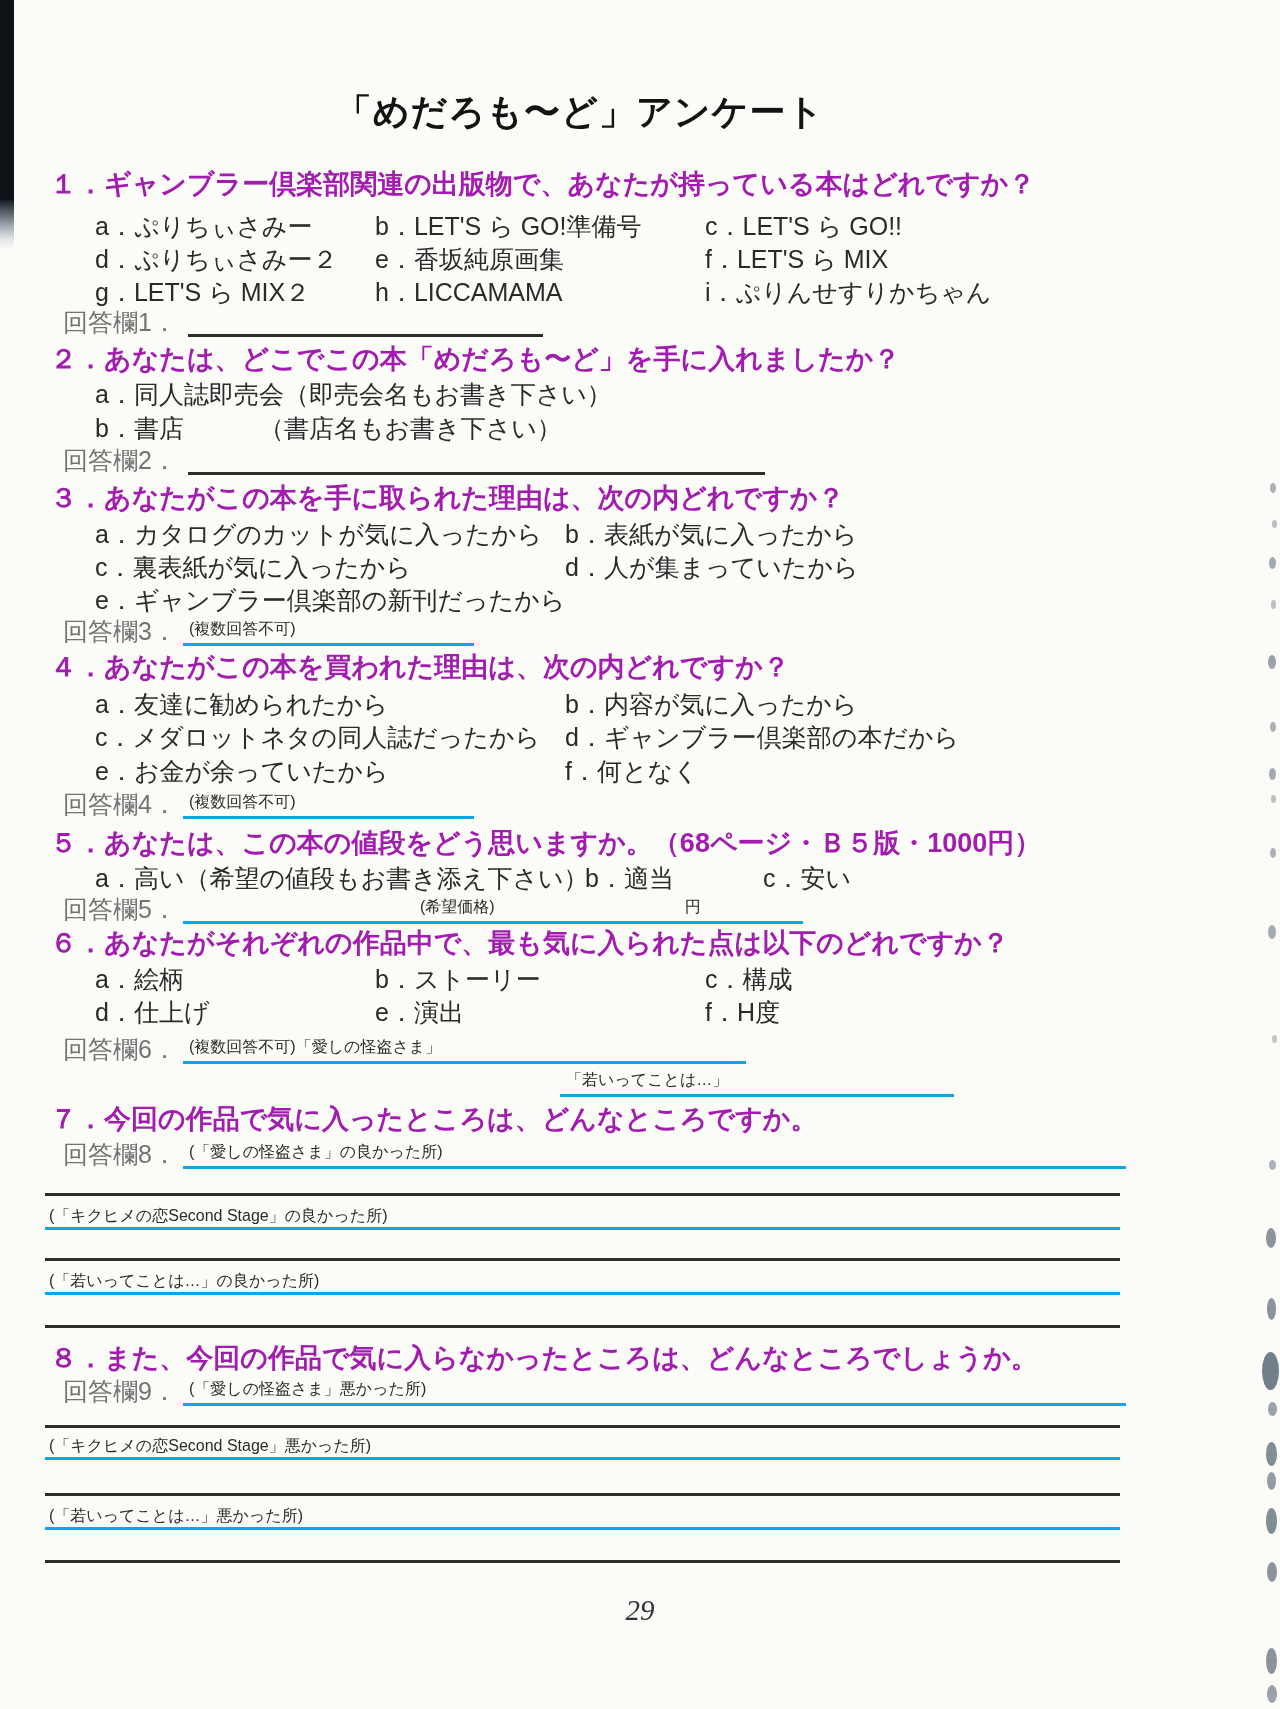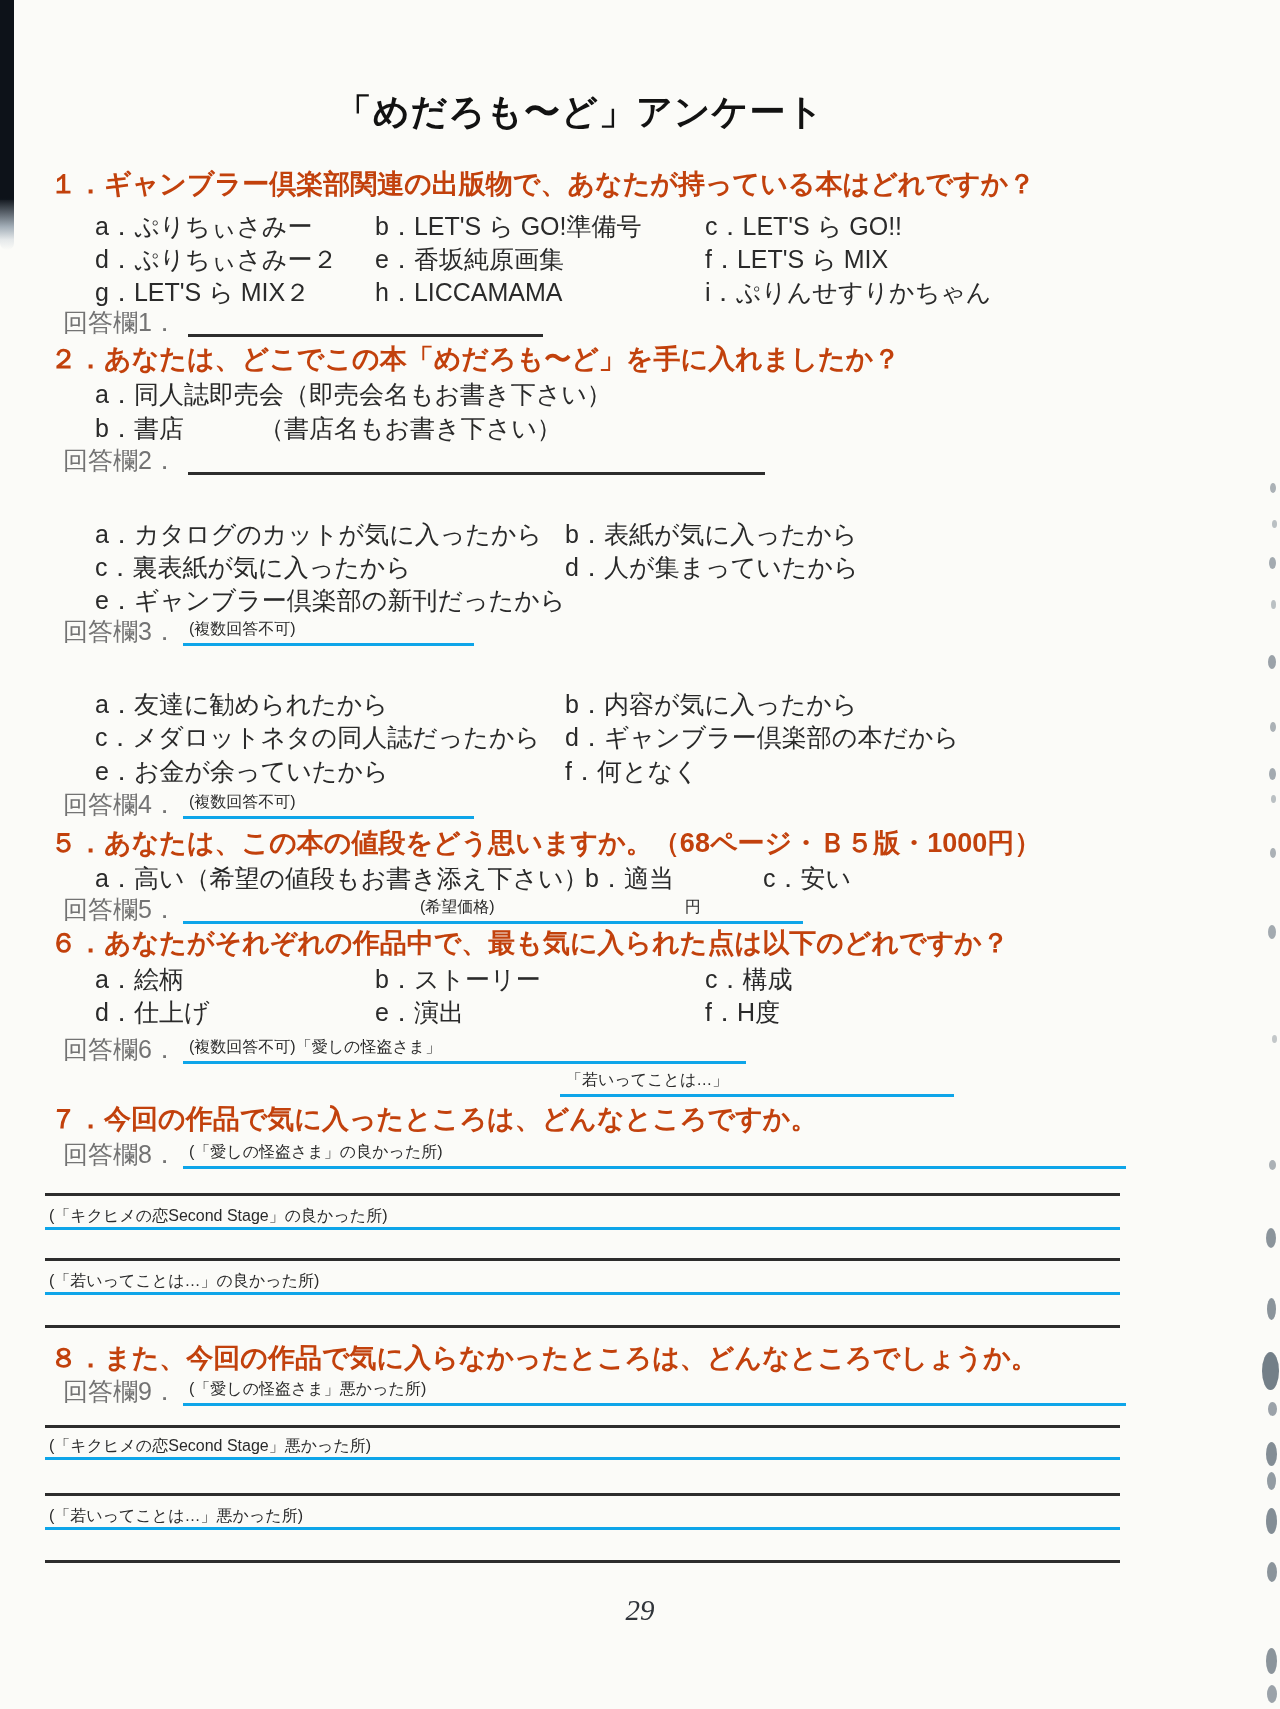--- a/index.html
+++ b/index.html
@@ -16,21 +16,21 @@
   .strip{position:absolute;left:0;top:0;width:14px;height:200px;background:#0d1219;}
   .strip-fade{
     position:absolute;left:0;top:198px;width:14px;height:52px;
     background:linear-gradient(#0d1219 0%, rgba(90,110,130,.55) 55%, rgba(160,175,190,.25) 80%, rgba(160,175,190,0) 100%);
     border-radius:0 0 10px 10px;
   }
   .title{
     position:absolute;left:0;top:88px;width:1160px;text-align:center;
     font-size:36px;font-weight:bold;color:#121212;letter-spacing:1px;white-space:nowrap;
   }
-  .h{position:absolute;font-size:27px;font-weight:bold;color:#c2410c;white-space:nowrap;line-height:32px;}
+  .h{position:absolute;font-size:27px;font-weight:bold;color:#a21caf;white-space:nowrap;line-height:32px;}
   .opt{position:absolute;font-size:25px;color:#2a2a2a;white-space:nowrap;line-height:29px;}
   .anslabel{position:absolute;font-size:25px;color:#737373;white-space:nowrap;line-height:29px;}
   .blank{
     position:absolute;border-bottom:3px solid #0ea5e9;height:28px;
     font-size:16px;color:#2a2a2a;white-space:nowrap;line-height:27px;padding-left:6px;
     box-sizing:content-box;
   }
   .line{position:absolute;height:3px;background:#2d2d2d;}
   .flexblank{display:flex;align-items:flex-start;}
   .sp{display:inline-block;}
@@ -62,30 +62,32 @@
   <div class="opt" style="left:705px;top:278px;">i．ぷりんせすりかちゃん</div>
   <div class="anslabel" style="left:63px;top:308px;">回答欄1．</div>
   <div class="line" style="left:188px;top:334px;width:355px;"></div>
 
   <div class="h" style="left:50px;top:343px;">２．あなたは、どこでこの本「めだろも〜ど」を手に入れましたか？</div>
   <div class="opt" style="left:95px;top:380px;">a．同人誌即売会（即売会名もお書き下さい）</div>
   <div class="opt" style="left:95px;top:414px;">b．書店　　　（書店名もお書き下さい）</div>
   <div class="anslabel" style="left:63px;top:446px;">回答欄2．</div>
   <div class="line" style="left:188px;top:472px;width:577px;"></div>
 
+  <div class="h" style="left:50px;top:482px;">３．あなたがこの本を手に取られた理由は、次の内どれですか？</div>
   <div class="opt" style="left:95px;top:520px;">a．カタログのカットが気に入ったから</div>
   <div class="opt" style="left:565px;top:520px;">b．表紙が気に入ったから</div>
   <div class="opt" style="left:95px;top:553px;">c．裏表紙が気に入ったから</div>
   <div class="opt" style="left:565px;top:553px;">d．人が集まっていたから</div>
   <div class="opt" style="left:95px;top:586px;">e．ギャンブラー倶楽部の新刊だったから</div>
   <div class="anslabel" style="left:63px;top:617px;">回答欄3．</div>
   <div class="blank" style="left:183px;top:615px;width:285px;">
     <span>(複数回答不可)</span>
   </div>
 
+  <div class="h" style="left:50px;top:651px;">４．あなたがこの本を買われた理由は、次の内どれですか？</div>
   <div class="opt" style="left:95px;top:690px;">a．友達に勧められたから</div>
   <div class="opt" style="left:565px;top:690px;">b．内容が気に入ったから</div>
   <div class="opt" style="left:95px;top:723px;">c．メダロットネタの同人誌だったから</div>
   <div class="opt" style="left:565px;top:723px;">d．ギャンブラー倶楽部の本だから</div>
   <div class="opt" style="left:95px;top:757px;">e．お金が余っていたから</div>
   <div class="opt" style="left:565px;top:757px;">f．何となく</div>
   <div class="anslabel" style="left:63px;top:790px;">回答欄4．</div>
   <div class="blank" style="left:183px;top:788px;width:285px;">
     <span>(複数回答不可)</span>
   </div>

